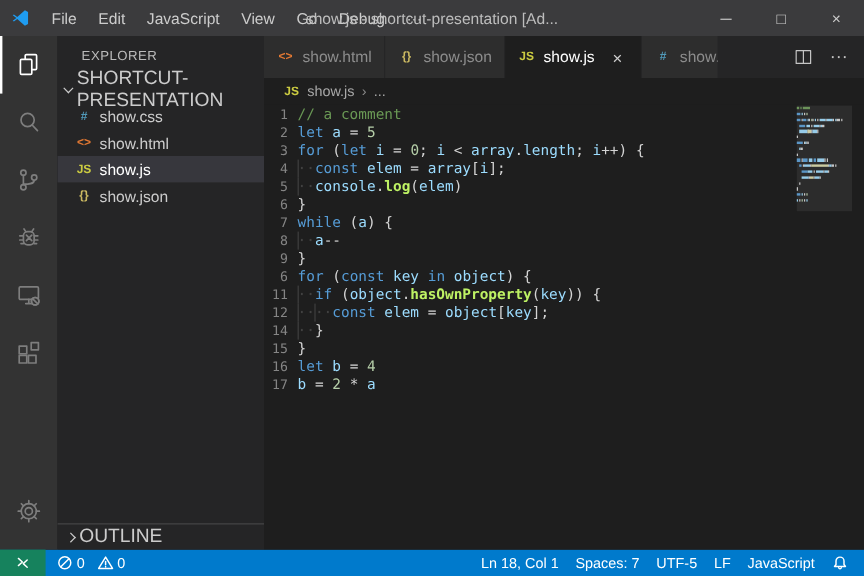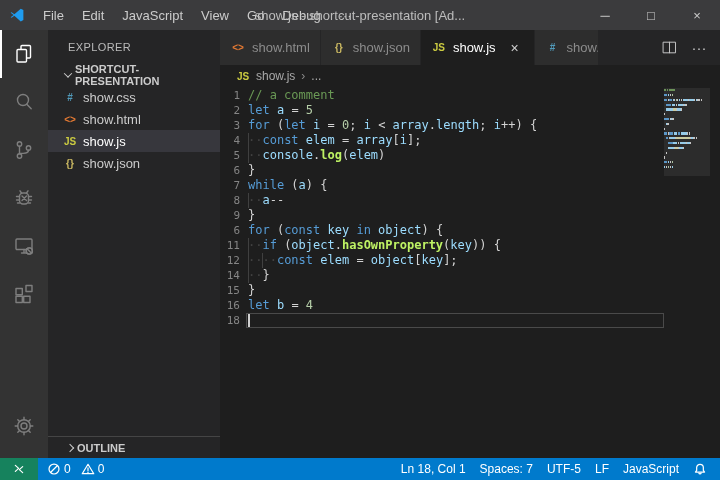--- a/index.html
+++ b/index.html
@@ -24,21 +24,21 @@
   .ab-item.active { color:#ffffff; }
   .ab-item.active::before { content:""; position:absolute; left:0; top:0; bottom:0; width:2px; background:#ffffff; }
   .ab-bottom { margin-top:auto; margin-bottom:8px; }
   .svgicon svg { display:block; }
   .svgicon svg * { fill:none; stroke:currentColor; stroke-width:1.4; stroke-linecap:round; stroke-linejoin:round; }
   .svgicon svg .fillmask { fill:#333333; }
 
   
   .sidebar { width:172px; background:#252526; flex:none; position:relative; font-size:13px; }
   .sidebar-title { height:34px; display:flex; align-items:center; padding-left:20px; font-size:11px; color:#bbbbbb; letter-spacing:.4px; }
-  .section-header { height:22px; display:flex; align-items:center; padding-left:17px; gap:4px; font-size:11px; font-weight:bold; color:#cccccc; }
+  .section-header { height:22px; display:flex; align-items:center; padding-left:6px; gap:4px; font-size:16px; font-weight:normal; color:#cccccc; }
   .chev { width:6px; height:6px; border-left:1.4px solid #cccccc; border-bottom:1.4px solid #cccccc; flex:none; }
   .chev.down { transform:rotate(-45deg) translate(1px,-1px); }
   .chev.right { transform:rotate(-135deg); margin-left:2px; }
   .file-row { height:22px; display:flex; align-items:center; padding-left:14px; gap:5px; color:#cccccc; cursor:default; }
   .file-row.selected { background:#37373d; color:#ffffff; }
   .ficon { width:16px; text-align:center; font-weight:bold; font-size:10px; flex:none; font-family:"Liberation Sans",sans-serif; }
   .outline-row { position:absolute; bottom:0; left:0; right:0; border-top:1px solid rgba(128,128,128,.35); }
 
   
   .editor-group { flex:1; display:flex; flex-direction:column; min-width:0; }
@@ -298,24 +298,22 @@
           </div>
           <div class="line">
             <div class="lnum">15</div>
             <div class="ltext"><span class="tok-p">}</span></div>
           </div>
           <div class="line">
             <div class="lnum">16</div>
             <div class="ltext"><span class="tok-k">let</span><span class="tok-p"> </span><span class="tok-v">b</span><span class="tok-p"> = </span><span class="tok-n">4</span></div>
           </div>
           <div class="line">
-            <div class="lnum">18</div>
-            <div class="ltext"></div>
-            <div class="cl-box"></div>
-            <div class="cursor"></div>
+            <div class="lnum">17</div>
+            <div class="ltext"><span class="tok-v">b</span><span class="tok-p"> = </span><span class="tok-n">2</span><span class="tok-p"> * </span><span class="tok-v">a</span></div>
           </div>
         </div>
       <div class="minimap" id="minimap">
         <div class="mm-slider"></div>
       <div class="mm-line">
             <span style="width: 1.9px; background: rgb(106, 153, 85);"></span>
             <span style="width: 0.95px;"></span>
             <span style="width: 0.95px; background: rgb(106, 153, 85);"></span>
             <span style="width: 0.95px;"></span>
             <span style="width: 6.65px; background: rgb(106, 153, 85);"></span>

